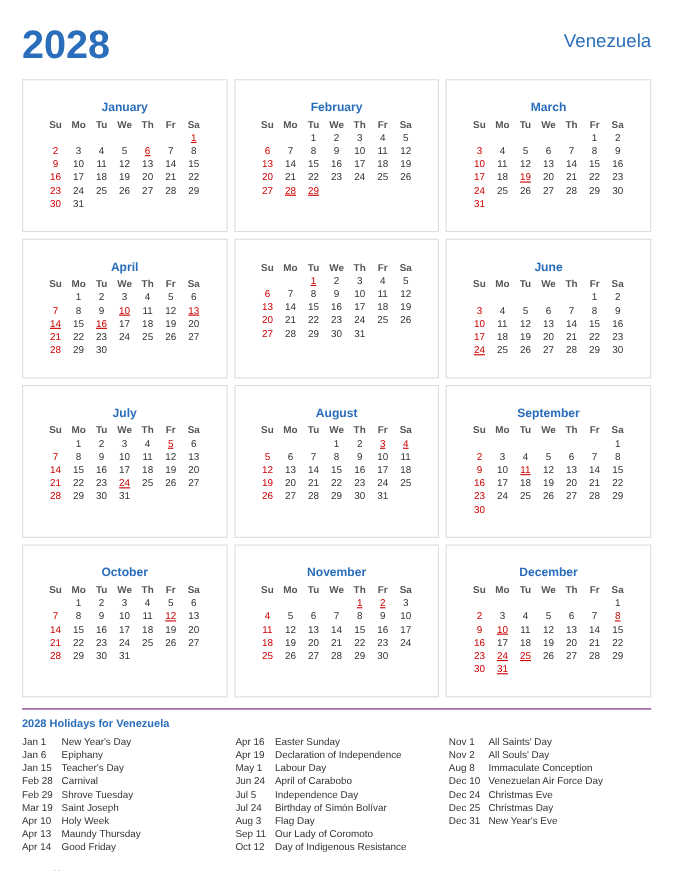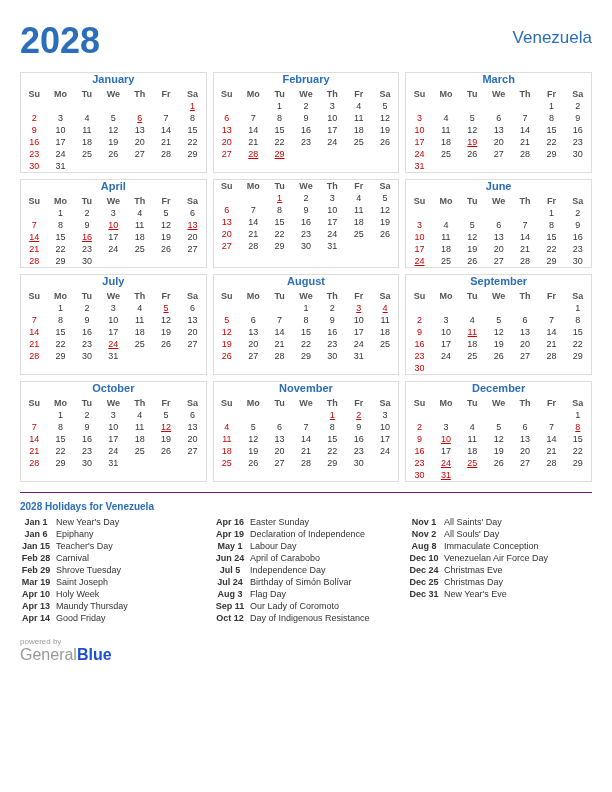--- a/index.html
+++ b/index.html
@@ -31,21 +31,21 @@
       margin-top: 8px;
     }
     .calendars-grid {
       display: grid;
       grid-template-columns: 1fr 1fr 1fr;
       gap: 6px;
       margin-bottom: 10px;
     }
     .month-block {
       border: 1px solid #ddd;
-      padding: 0;
+      padding: 19px;
     }
     .month-name {
       text-align: center;
       font-weight: bold;
       color: #2a6ebb;
       font-size: 11px;
       margin-bottom: 3px;
     }
     .cal-table {
       width: 100%;
@@ -86,22 +86,21 @@
     }
     .holiday-item {
       display: flex;
       gap: 4px;
       margin-bottom: 2px;
       font-size: 9px;
     }
     .holiday-date {
       min-width: 32px;
       color: #333;
-      font-weight: bold;
-      text-align: center;
+      font-weight: normal;
     }
     .holiday-name {
       color: #333;
     }
     .footer {
       margin-top: 12px;
       display: flex;
       align-items: center;
       gap: 4px;
     }

